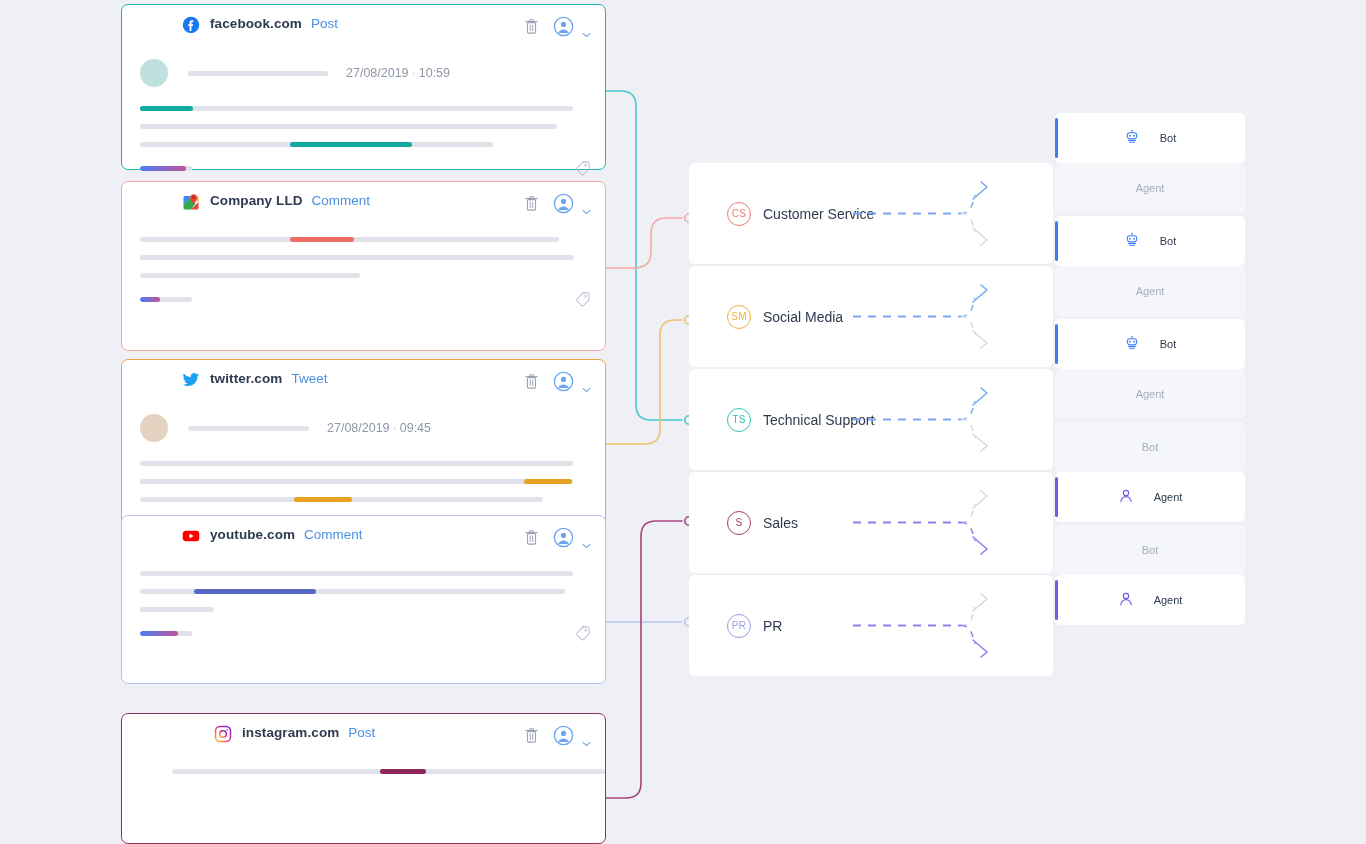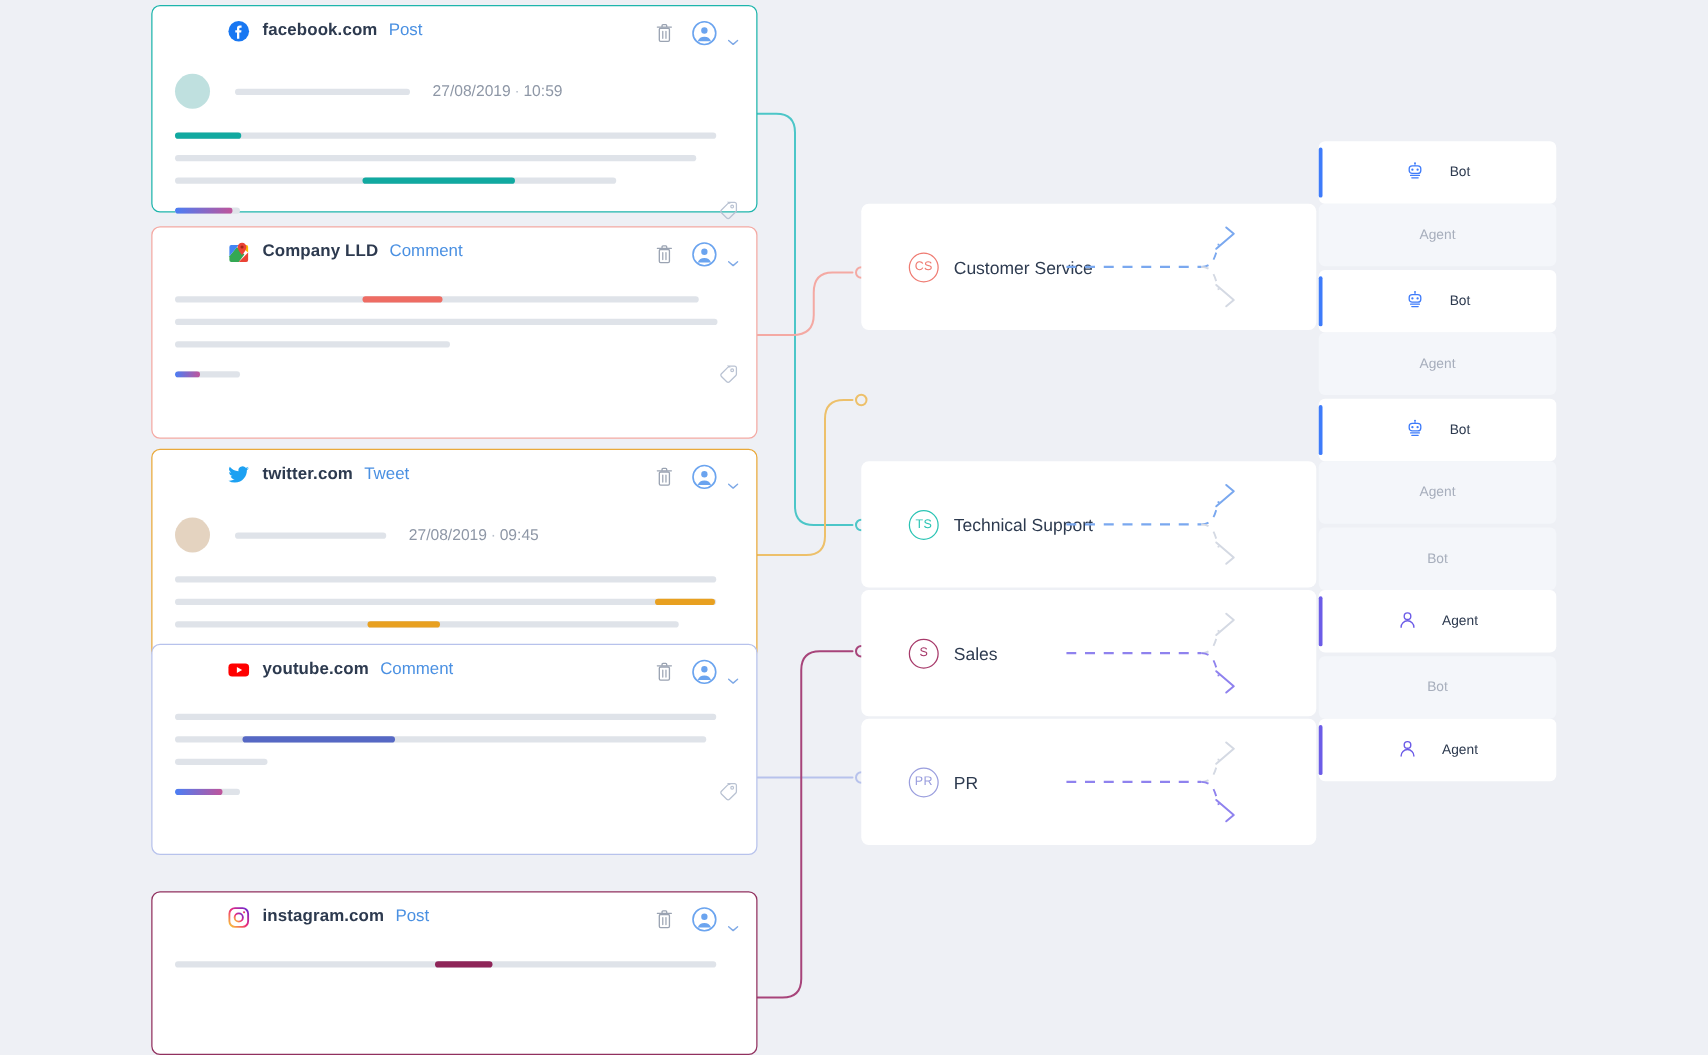--- a/index.html
+++ b/index.html
@@ -315,21 +315,21 @@
             <div class="senti">
               <i style="width:38px;background:linear-gradient(90deg,#4a7ef5,#c0549a)"></i>
             </div>
             <span class="ico-tag"><svg viewBox="0 0 20 20" width="17" height="17">
                 <path d="M10.3 2.2H16a1.8 1.8 0 0 1 1.8 1.8v5.7a1.8 1.8 0 0 1-.5 1.3l-6 6a1.8 1.8 0 0 1-2.6 0l-5-5a1.8 1.8 0 0 1 0-2.6l6-6a1.8 1.8 0 0 1 1.3-.5z" fill="none" stroke="#b9c2d2" stroke-width="1.2"></path>
                 <circle cx="13.8" cy="6.2" r="1.3" fill="none" stroke="#b9c2d2" stroke-width="1.1"></circle>
               </svg></span>
           </div>
         </div>
       </div>
-      <div class="card" style="top: 713px; height: 131px; border-color: rgb(145, 49, 95);">
+      <div class="card" style="top: 713px; height: 131px; border-color: rgb(145, 49, 95); padding-left: 32px;">
         <div class="card-head">
           <span class="src-icon">
             <svg viewBox="0 0 24 24" width="18" height="18">
               <defs>
                 <linearGradient id="iggrad" x1="0" y1="1" x2="1" y2="0">
                   <stop offset="0" stop-color="#f9ce34"></stop>
                   <stop offset=".5" stop-color="#ee2a7b"></stop>
                   <stop offset="1" stop-color="#6228d7"></stop>
                 </linearGradient>
               </defs>
@@ -397,20 +397,33 @@
                   <path d="M5.6 14.2h8.8M6.8 16.6h6.4" stroke="#3e7bfa" stroke-width="1.3" stroke-linecap="round"></path>
                 </svg></span>
               <span>Bot</span>
             </div>
             <div class="assign-opt off" style="--accent:#6c5ce7">
               <span>Agent</span>
             </div>
           </div>
         </div>
         <div class="dept-row">
+          <div class="dept-left">
+            <span class="dept-badge" style="color:#e9b23a">
+              <span>SM</span>
+            </span>
+            <span class="dept-name">Social Media</span>
+            <span class="dept-arrow"><svg viewBox="0 0 200 101" width="200" height="101">
+                <path d="M0 50.5 H 108" fill="none" stroke="#7aa8ef" stroke-width="1.8" stroke-dasharray="8 7"></path>
+                <path d="M108 50.5 C 118 50.5 119 42 122 32" fill="none" stroke="#7aa8ef" stroke-width="1.5" stroke-dasharray="6 6"></path>
+                <path d="M120 36 L 134 24 L 128 19" fill="none" stroke="#7aa8ef" stroke-width="1.6" stroke-linecap="round" stroke-linejoin="round"></path>
+                <path d="M108 50.5 C 118 50.5 119 59 122 69" fill="none" stroke="#d4d9e3" stroke-width="1.5" stroke-dasharray="6 6"></path>
+                <path d="M120 65 L 134 77 L 128 82" fill="none" stroke="#d4d9e3" stroke-width="1.6" stroke-linecap="round" stroke-linejoin="round"></path>
+              </svg></span>
+          </div>
           <div class="dept-right">
             <div class="assign-opt on" style="--accent:#3e7bfa">
               <span class="opt-icon"><svg viewBox="0 0 20 20">
                   <circle cx="10" cy="2" r="1" fill="#3e7bfa"></circle>
                   <path d="M10 3v1.6" stroke="#3e7bfa" stroke-width="1.1"></path>
                   <rect x="4.2" y="4.6" width="11.6" height="7.6" rx="3" fill="none" stroke="#3e7bfa" stroke-width="1.3"></rect>
                   <circle cx="7.4" cy="8.4" r="1.15" fill="#3e7bfa"></circle>
                   <circle cx="12.6" cy="8.4" r="1.15" fill="#3e7bfa"></circle>
                   <path d="M5.6 14.2h8.8M6.8 16.6h6.4" stroke="#3e7bfa" stroke-width="1.3" stroke-linecap="round"></path>
                 </svg></span>

